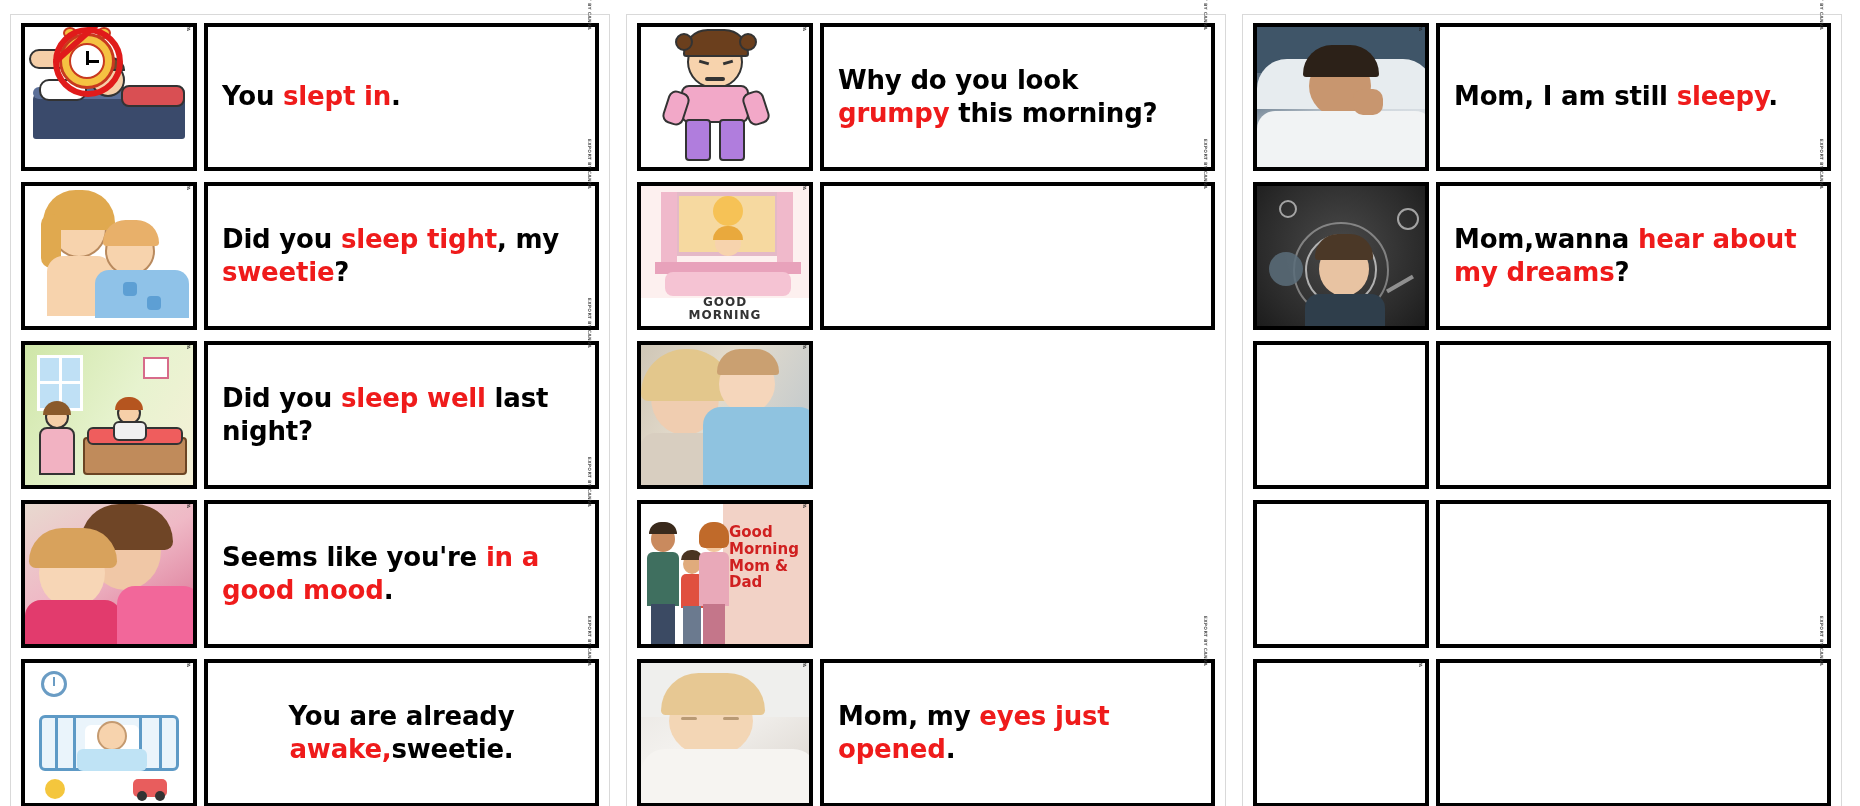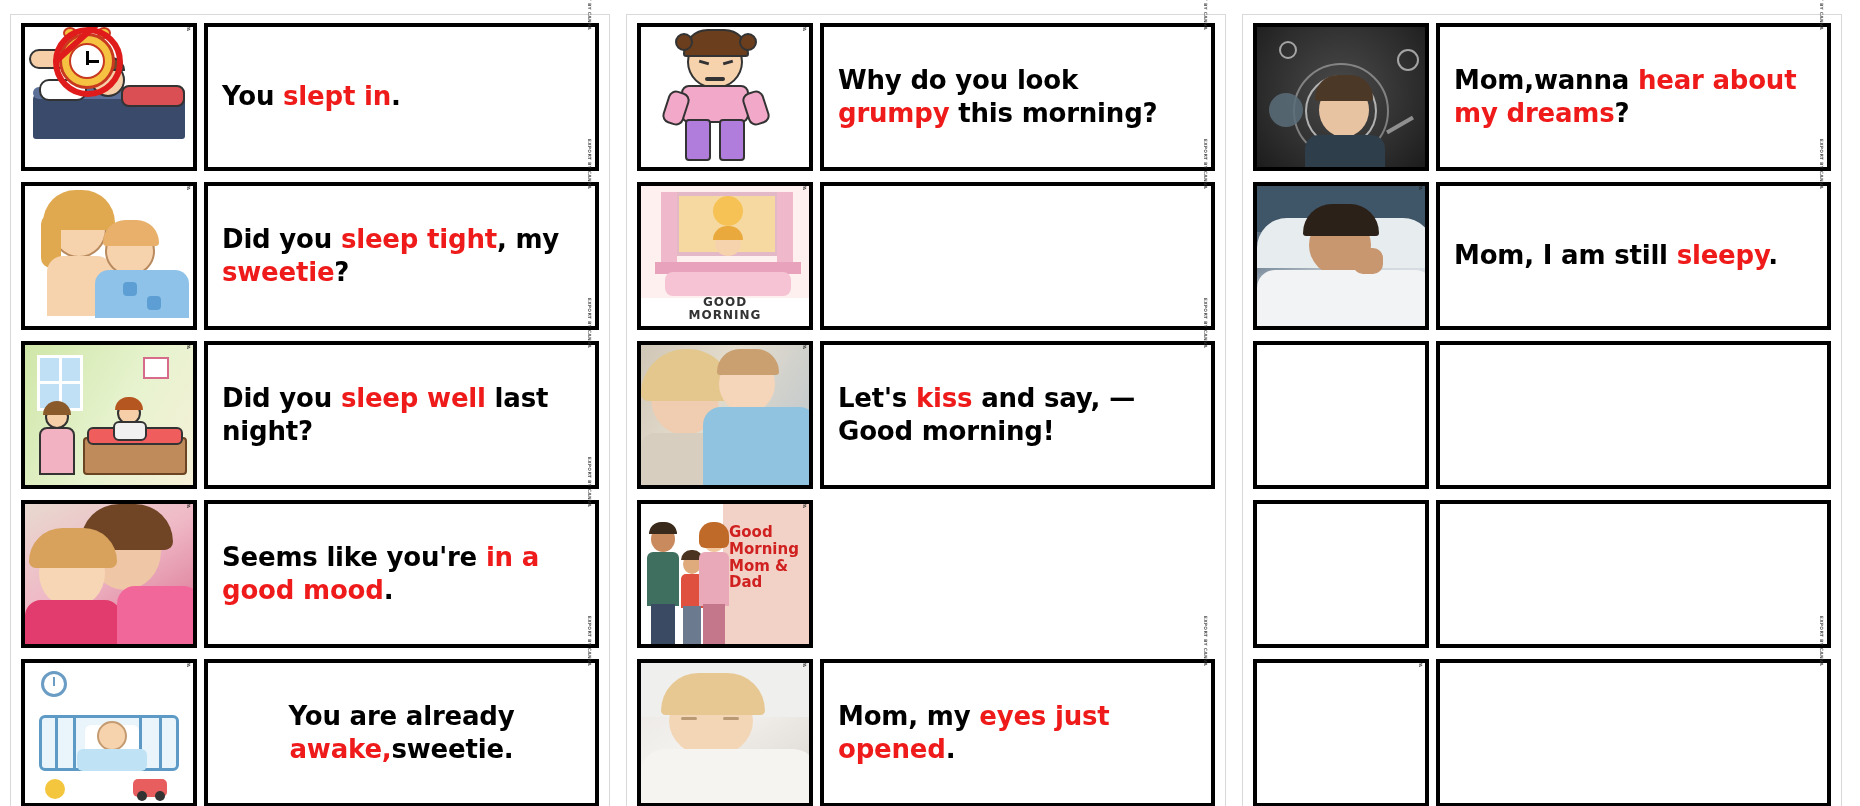--- a/index.html
+++ b/index.html
@@ -321,24 +321,20 @@
         <div class="wm-img">EXPORT BY CANVA</div>
         <div class="art">
           <div class="c" style="left:10px;top:16px;width:68px;height:74px;background:#f0cdb0;"></div>
           <div style="left:0px;top:4px;width:92px;height:52px;background:#e3c78c;border-radius:50px 50px 8px 8px;"></div>
           <div style="left:0px;top:88px;width:92px;height:58px;background:#d8cec0;border-radius:14px 14px 0 0;"></div>
           <div class="c" style="left:78px;top:10px;width:56px;height:58px;background:#f5d6bb;"></div>
           <div style="left:76px;top:4px;width:62px;height:26px;background:#caa071;border-radius:28px 28px 4px 4px;"></div>
           <div style="left:62px;top:62px;width:114px;height:84px;background:#8fc3e0;border-radius:18px 18px 0 0;"></div>
         </div>
       </div>
-      <div class="card-text">
-        <div class="watermark">EXPORT BY CANVA</div>
-        <div class="phrase"><span>Let's </span><span class="hl">kiss</span><span> and say, —Good morning!</span></div>
-      </div>
     </div>
 
     <div class="card h-80">
       <div class="card-img">
         <div class="wm-img">EXPORT BY CANVA</div>
         <div class="art">
           <div style="left:0;top:0;width:100%;height:100%;background:#ffffff;"></div>
           <div style="left:82px;top:0px;width:94px;height:146px;background:#f2d2c6;"></div>
 
           <div class="c" style="left:10px;top:22px;width:24px;height:26px;background:#c98a5e;"></div>
@@ -373,20 +369,38 @@
         </div>
       </div>
       <div class="card-text">
         <div class="watermark">EXPORT BY CANVA</div>
         <div class="phrase"><span>Mom, my </span><span class="hl">eyes just opened</span><span>.</span></div>
       </div>
     </div>
   </div>
 
   <div class="column col-2">
+
+    <div class="card h-80">
+      <div class="card-img photo-bed">
+        <div class="wm-img">EXPORT BY CANVA</div>
+        <div class="art">
+          <div style="left:0;top:0;width:176px;height:46px;background:#3f5568;"></div>
+          <div style="left:0px;top:32px;width:176px;height:50px;background:#e7ecef;border-radius:30px 30px 0 0;"></div>
+          <div class="c" style="left:52px;top:28px;width:62px;height:62px;background:#c8966f;"></div>
+          <div style="left:46px;top:18px;width:76px;height:32px;background:#2c2118;border-radius:38px 38px 4px 4px;"></div>
+          <div style="left:0px;top:84px;width:176px;height:62px;background:#f1f3f4;border-radius:18px 18px 0 0;"></div>
+          <div style="left:96px;top:62px;width:30px;height:26px;background:#c8966f;border-radius:10px;"></div>
+        </div>
+      </div>
+      <div class="card-text">
+        <div class="watermark">EXPORT BY CANVA</div>
+        <div class="phrase"><span>Mom, I am still </span><span class="hl">sleepy</span><span>.</span></div>
+      </div>
+    </div>
 
     <div class="card h-80">
       <div class="card-img photo-chalk">
         <div class="wm-img">EXPORT BY CANVA</div>
         <div class="art">
           <div class="c" style="left:48px;top:48px;width:72px;height:72px;border:2px solid #cfcfcf;opacity:.8;"></div>
           <div class="c" style="left:36px;top:36px;width:96px;height:96px;border:2px solid #bdbdbd;opacity:.55;"></div>
           <div class="c" style="left:12px;top:66px;width:34px;height:34px;background:#5a6d7a;opacity:.85;"></div>
           <div class="c" style="left:22px;top:14px;width:18px;height:18px;border:2px solid #d6d6d6;opacity:.7;"></div>
           <div class="c" style="left:140px;top:22px;width:22px;height:22px;border:2px solid #d6d6d6;opacity:.7;"></div>
@@ -396,38 +410,20 @@
           <div style="left:48px;top:108px;width:80px;height:40px;background:#2f3e4b;border-radius:14px 14px 0 0;"></div>
         </div>
       </div>
       <div class="card-text">
         <div class="watermark">EXPORT BY CANVA</div>
         <div class="phrase"><span>Mom,wanna </span><span class="hl">hear about my dreams</span><span>?</span></div>
       </div>
     </div>
 
     <div class="card h-80">
-      <div class="card-img photo-bed">
-        <div class="wm-img">EXPORT BY CANVA</div>
-        <div class="art">
-          <div style="left:0;top:0;width:176px;height:46px;background:#3f5568;"></div>
-          <div style="left:0px;top:32px;width:176px;height:50px;background:#e7ecef;border-radius:30px 30px 0 0;"></div>
-          <div class="c" style="left:52px;top:28px;width:62px;height:62px;background:#c8966f;"></div>
-          <div style="left:46px;top:18px;width:76px;height:32px;background:#2c2118;border-radius:38px 38px 4px 4px;"></div>
-          <div style="left:0px;top:84px;width:176px;height:62px;background:#f1f3f4;border-radius:18px 18px 0 0;"></div>
-          <div style="left:96px;top:62px;width:30px;height:26px;background:#c8966f;border-radius:10px;"></div>
-        </div>
-      </div>
-      <div class="card-text">
-        <div class="watermark">EXPORT BY CANVA</div>
-        <div class="phrase"><span>Mom, I am still </span><span class="hl">sleepy</span><span>.</span></div>
-      </div>
-    </div>
-
-    <div class="card h-80">
       <div class="card-img empty-img"></div>
       <div class="card-text empty-text">
         <div class="phrase"></div>
       </div>
     </div>
     <div class="card h-80">
       <div class="card-img empty-img"></div>
       <div class="card-text empty-text">
         <div class="phrase"></div>
       </div>

